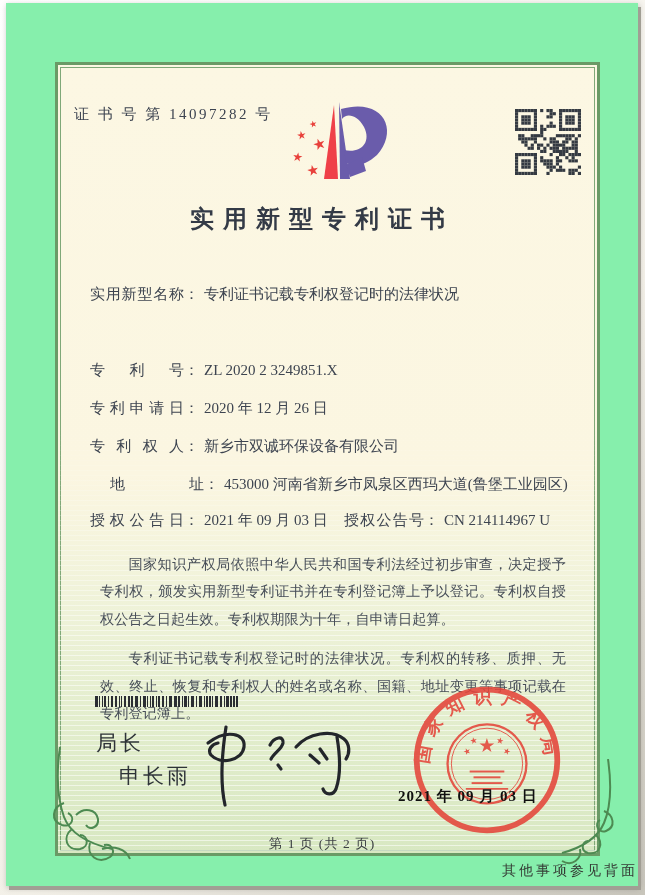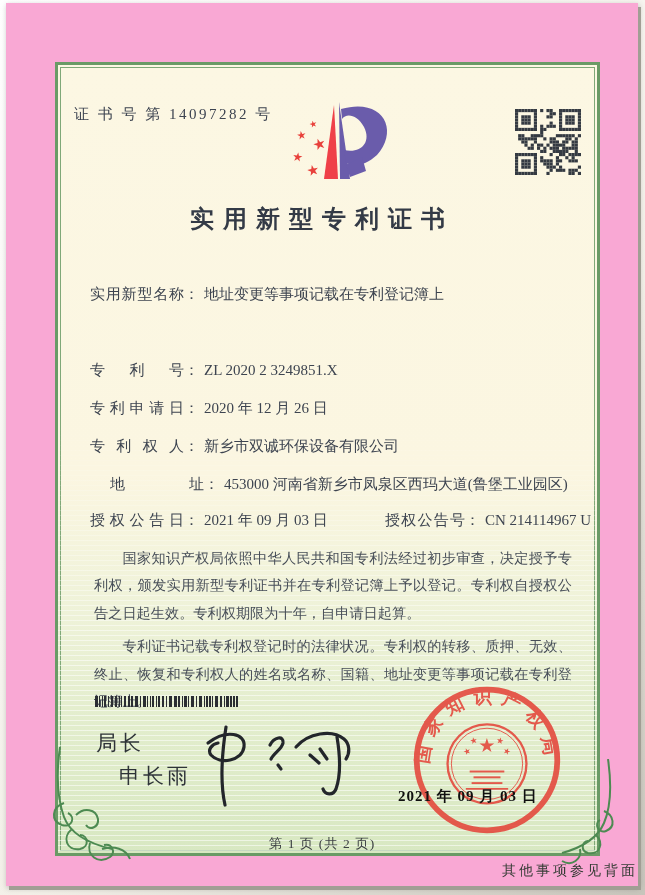--- a/index.html
+++ b/index.html
@@ -4,21 +4,21 @@
 <style>
   html,body{margin:0;padding:0;}
   body{
     width:645px;height:895px;overflow:hidden;
     background:linear-gradient(135deg,#ffffff 0%,#f3f0e8 60%,#c8c5bb 100%);
     font-family:"Liberation Serif","DejaVu Serif",serif;
     position:relative;
   }
   .page{
     position:absolute;left:6px;top:3px;width:632px;height:883px;
-    background:#f9a8d4;
+    background:#86efac;
     box-shadow:3px 4px 0 #a19e94, 1px 2px 6px rgba(0,0,0,.25);
   }
   .frame{
     position:absolute;left:49px;top:59px;width:545px;height:794px;
     border:3px solid #6a9a66;
     background:linear-gradient(180deg,#fcf7e3 0%,#fbf6e1 52%,#eef2d8 70%,#e2edcc 84%,#d8e8c2 100%);
     box-sizing:border-box;
   }
   .frame::before{
     content:"";position:absolute;inset:2px;border:1px solid #7fa878;pointer-events:none;
@@ -32,24 +32,24 @@
   }
   .abs{position:absolute;}
   .cert-no{left:68px;top:102px;font-size:15px;letter-spacing:2.5px;color:#3c4350;}
   .title{left:0;top:200px;width:100%;text-align:center;font-size:24px;font-weight:700;
          letter-spacing:9px;color:#333a46;}
   .field{left:84px;font-size:15px;color:#3d4450;white-space:nowrap;}
   .field .lbl{display:inline-block;width:94px;text-align:justify;text-align-last:justify;vertical-align:bottom;}
   .field .colon{margin-right:5px;}
   .f0{top:282px;} .f1{top:320px;} .f2{top:358px;} .f3{top:396px;}
   .f4{top:434px;} .f5{top:472px;margin-left:20px;} .f6{top:508px;} .f7{top:508px;left:338px;}
-  .f7 .lbl{width:80px;margin-left:41px;}
+  .f7 .lbl{width:80px;}
   .paras{left:82px;top:536px;width:490px;font-size:14.2px;line-height:1.93;
          color:#474e58;text-align:justify;}
-  .paras p{margin:6px;text-indent:2em;}
+  .paras p{margin:12px;text-indent:2em;}
   .signer{left:90px;font-size:21px;letter-spacing:3px;color:#2e3338;}
   .s1{top:726px;} .s2{top:759px;margin-left:23px;}
   .date{left:392px;top:784px;font-size:15px;font-weight:600;color:#101010;letter-spacing:1px;z-index:5;}
   .pageno{left:0;top:832px;width:100%;text-align:center;font-size:13.5px;color:#3c4043;letter-spacing:1px;}
   .backnote{left:0;top:859px;width:100%;text-align:right;font-size:14px;color:#343b34;letter-spacing:3px;}
   .barcode{left:89px;top:693px;height:11px;display:flex;align-items:stretch;}
   .barcode i{display:block;background:#2b2e33;}
 </style>
 </head>
 <body>
@@ -293,21 +293,21 @@
       <rect x="19" y="19" width="1" height="1" fill="#343a42"></rect>
       <rect x="10" y="20" width="1" height="1" fill="#343a42"></rect>
       <rect x="17" y="20" width="1" height="1" fill="#343a42"></rect>
       <rect x="18" y="20" width="1" height="1" fill="#343a42"></rect>
       <rect x="20" y="20" width="1" height="1" fill="#343a42"></rect>
     </svg>
 
   <div class="abs title">实用新型专利证书</div>
 
   <div class="abs field f0">
-    <span class="lbl">实用新型名称</span><span class="colon">：</span><span>地址变更等事项记载在专利登记簿上</span>
+    <span class="lbl">实用新型名称</span><span class="colon">：</span><span>专利证书记载专利权登记时的法律状况</span>
   </div>
   <div class="abs field f2">
     <span class="lbl">专利号</span><span class="colon">：</span><span>ZL 2020 2 3249851.X</span>
   </div>
   <div class="abs field f3">
     <span class="lbl">专利申请日</span><span class="colon">：</span><span>2020 年 12 月 26 日</span>
   </div>
   <div class="abs field f4">
     <span class="lbl">专利权人</span><span class="colon">：</span><span>新乡市双诚环保设备有限公司</span>
   </div>

